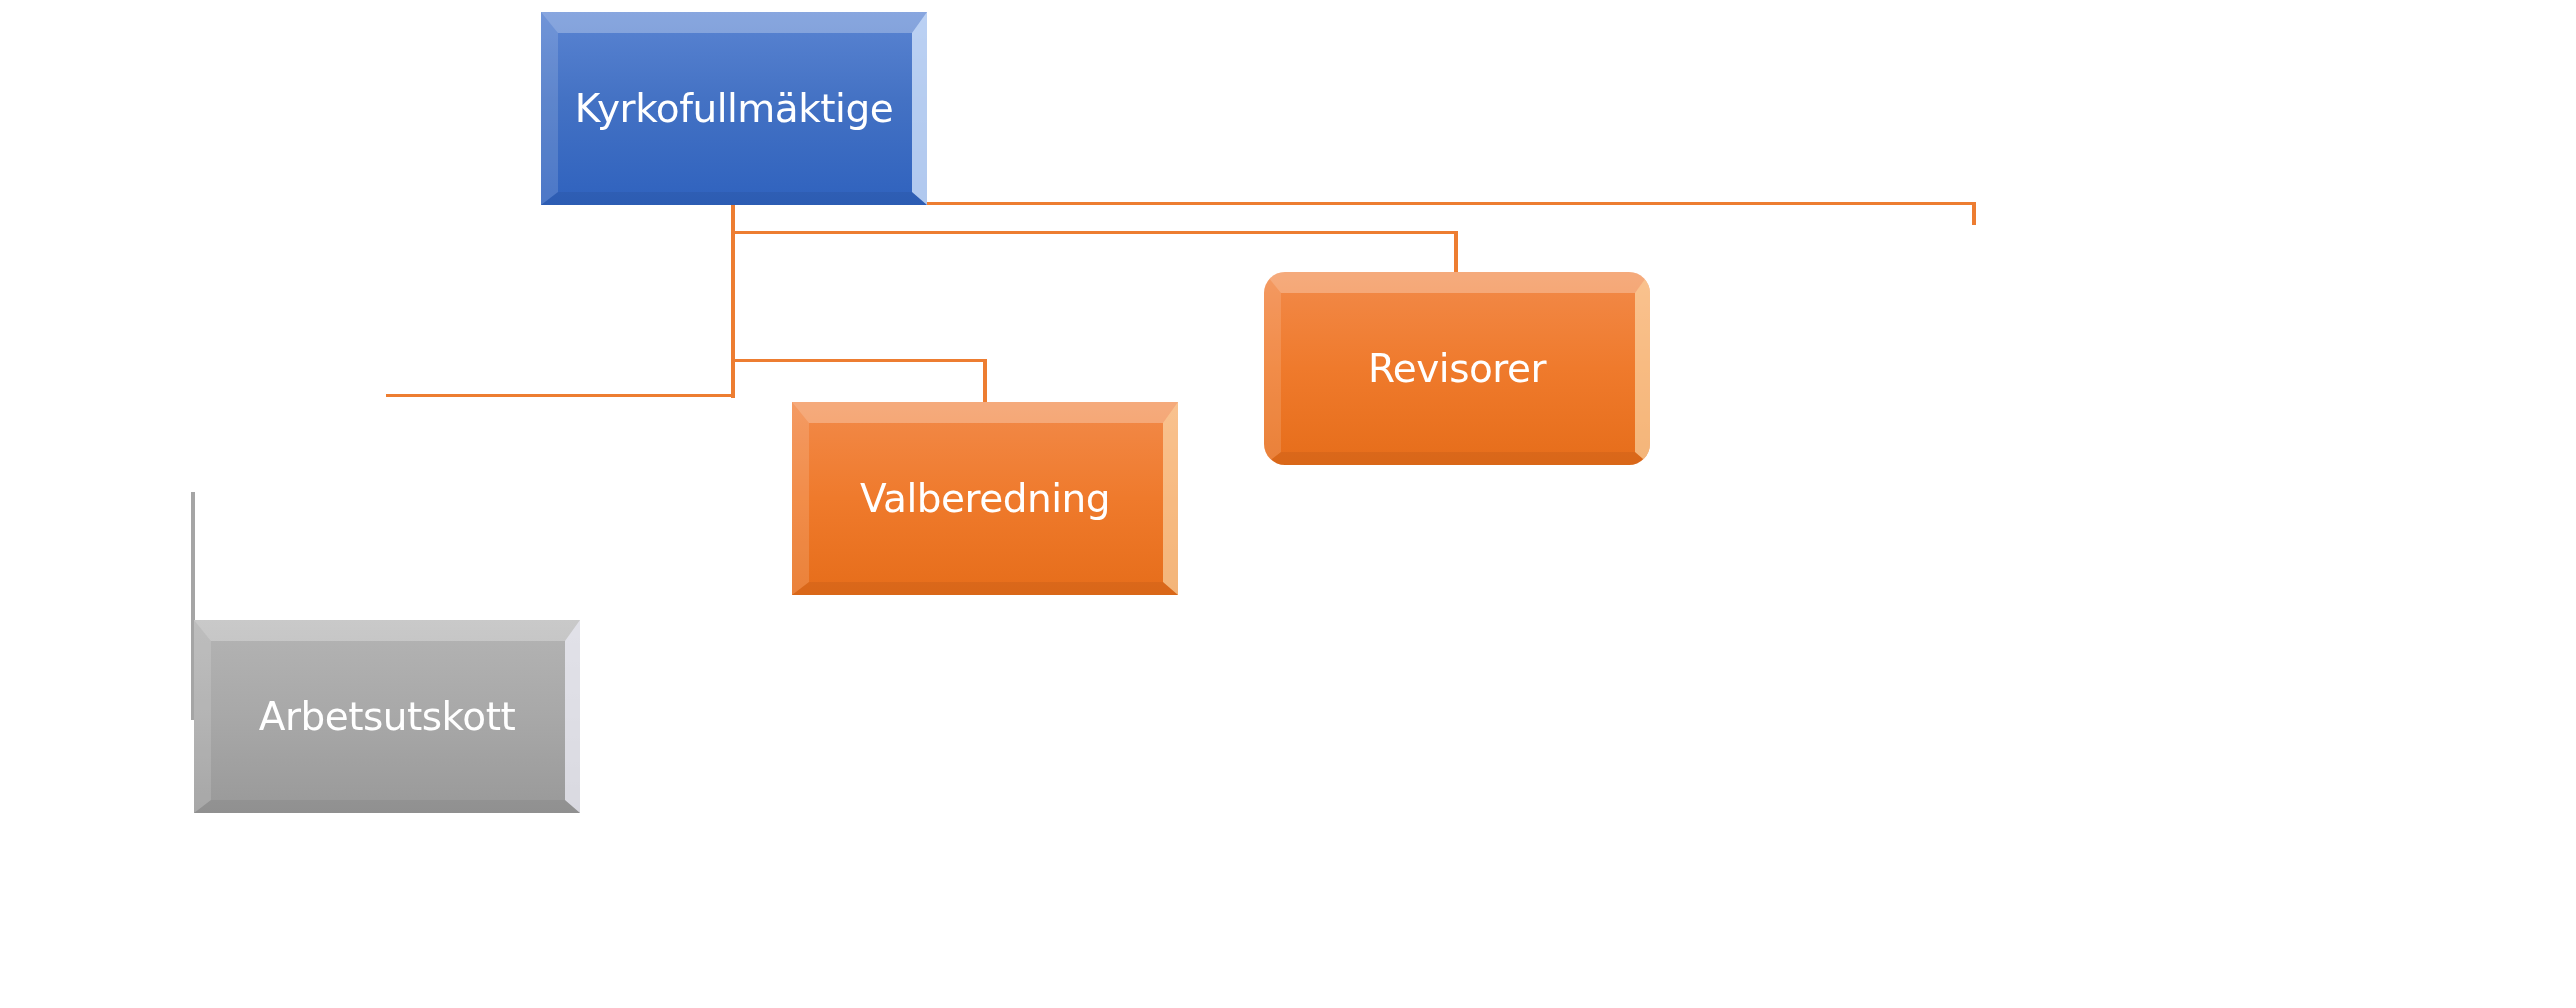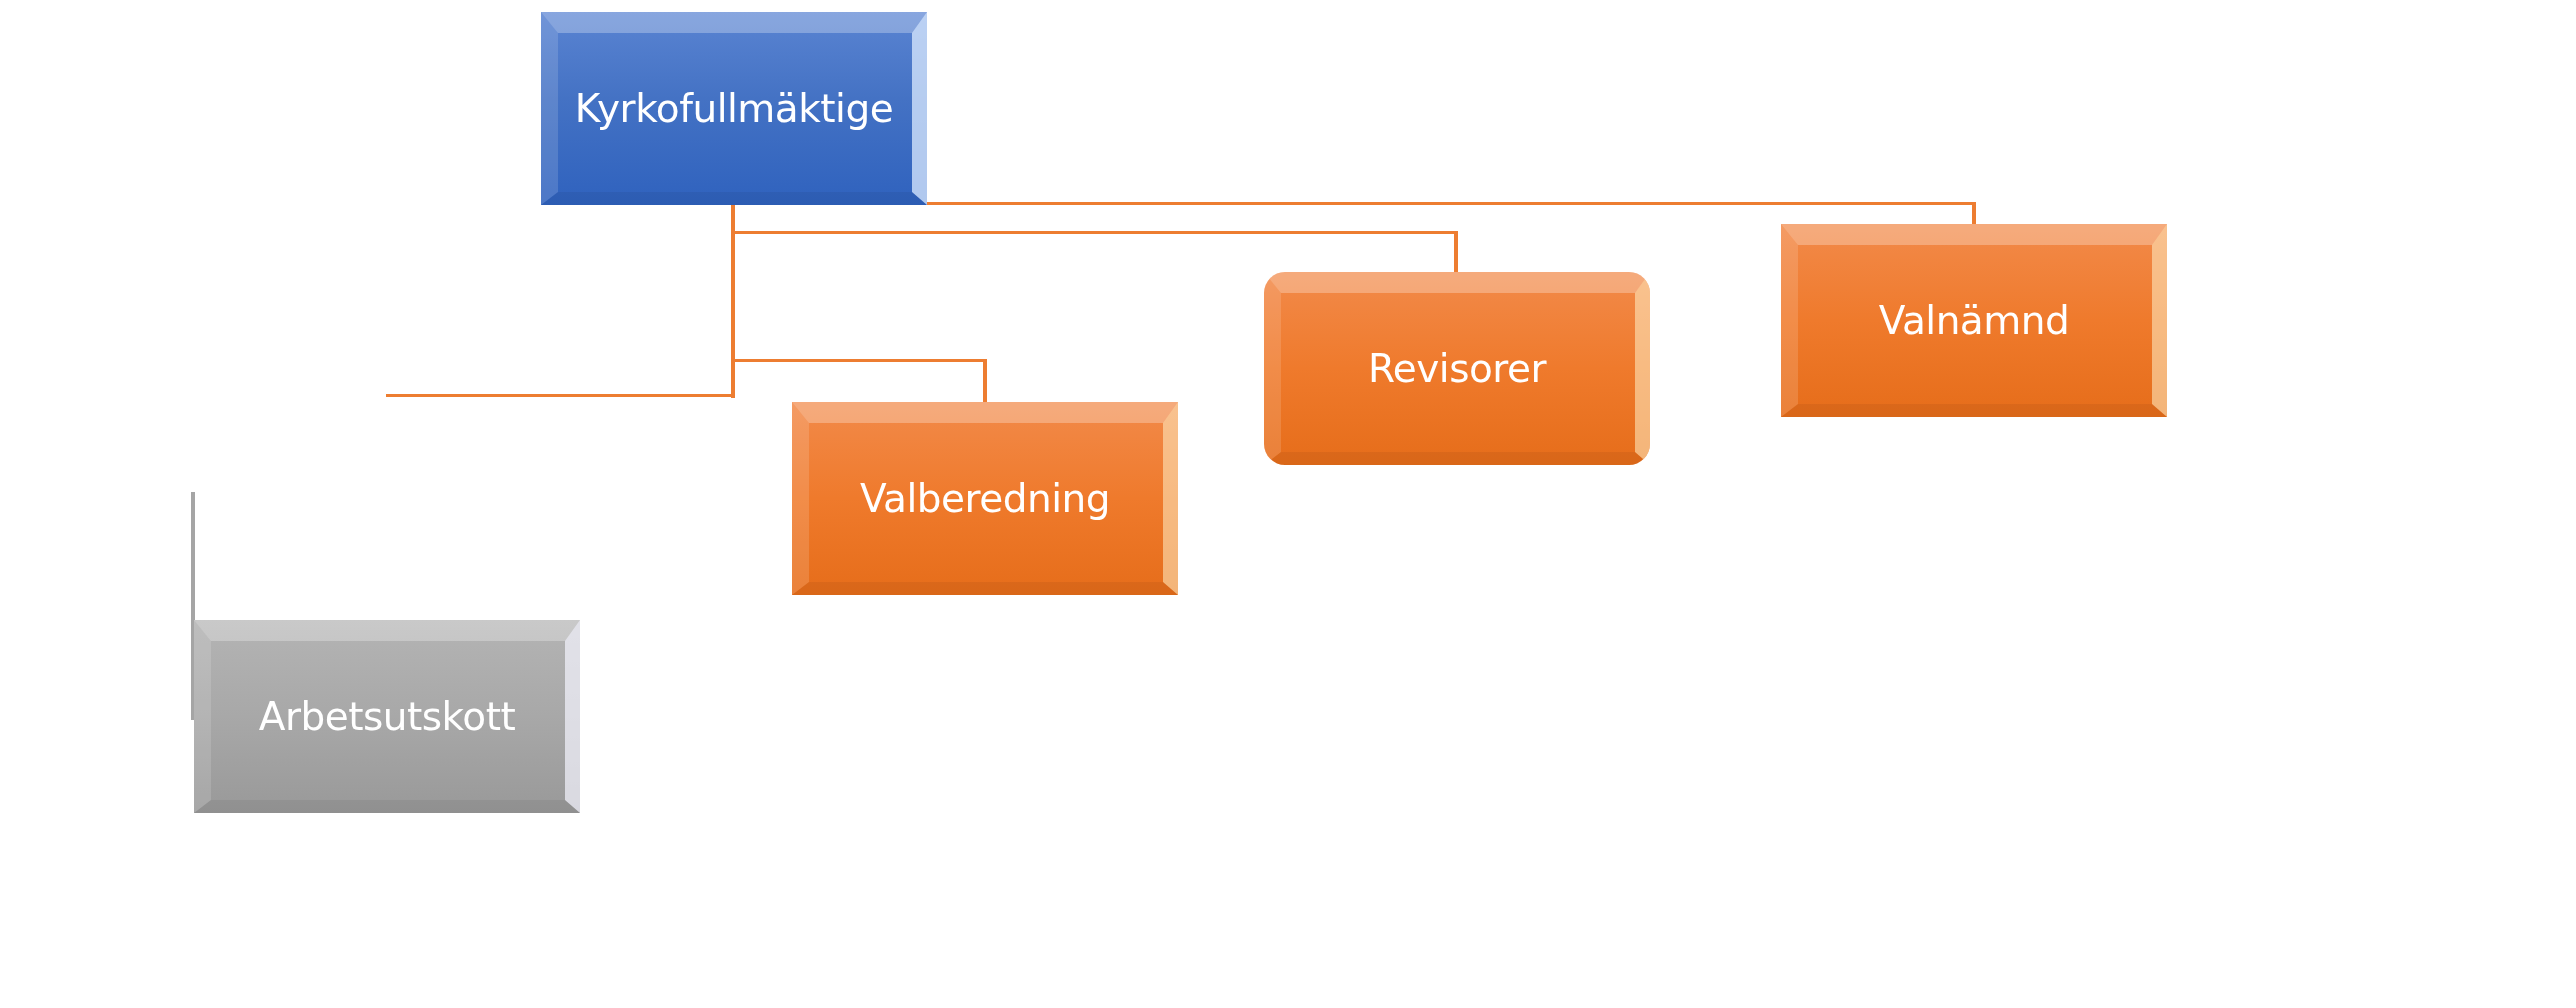--- a/index.html
+++ b/index.html
@@ -68,22 +68,19 @@
 
 
   <div class="box orange" style="left:792px; top:392px;">
     <span class="label">Valberedning</span>
   </div>
 
   <div class="box orange" style="left:1264px; top:262px;border-radius:21px;">
     <span class="label">Revisorer</span>
   </div>
 
-  <div class="box orange" style="left:1781px; top:214px;">
-    <span class="label">Valnämnd</span>
-  </div>
 
   <div class="box gray" style="left:194px; top:610px;">
     <span class="label">Arbetsutskott</span>
   </div>
 
 </div>
 
 
 </body></html>

